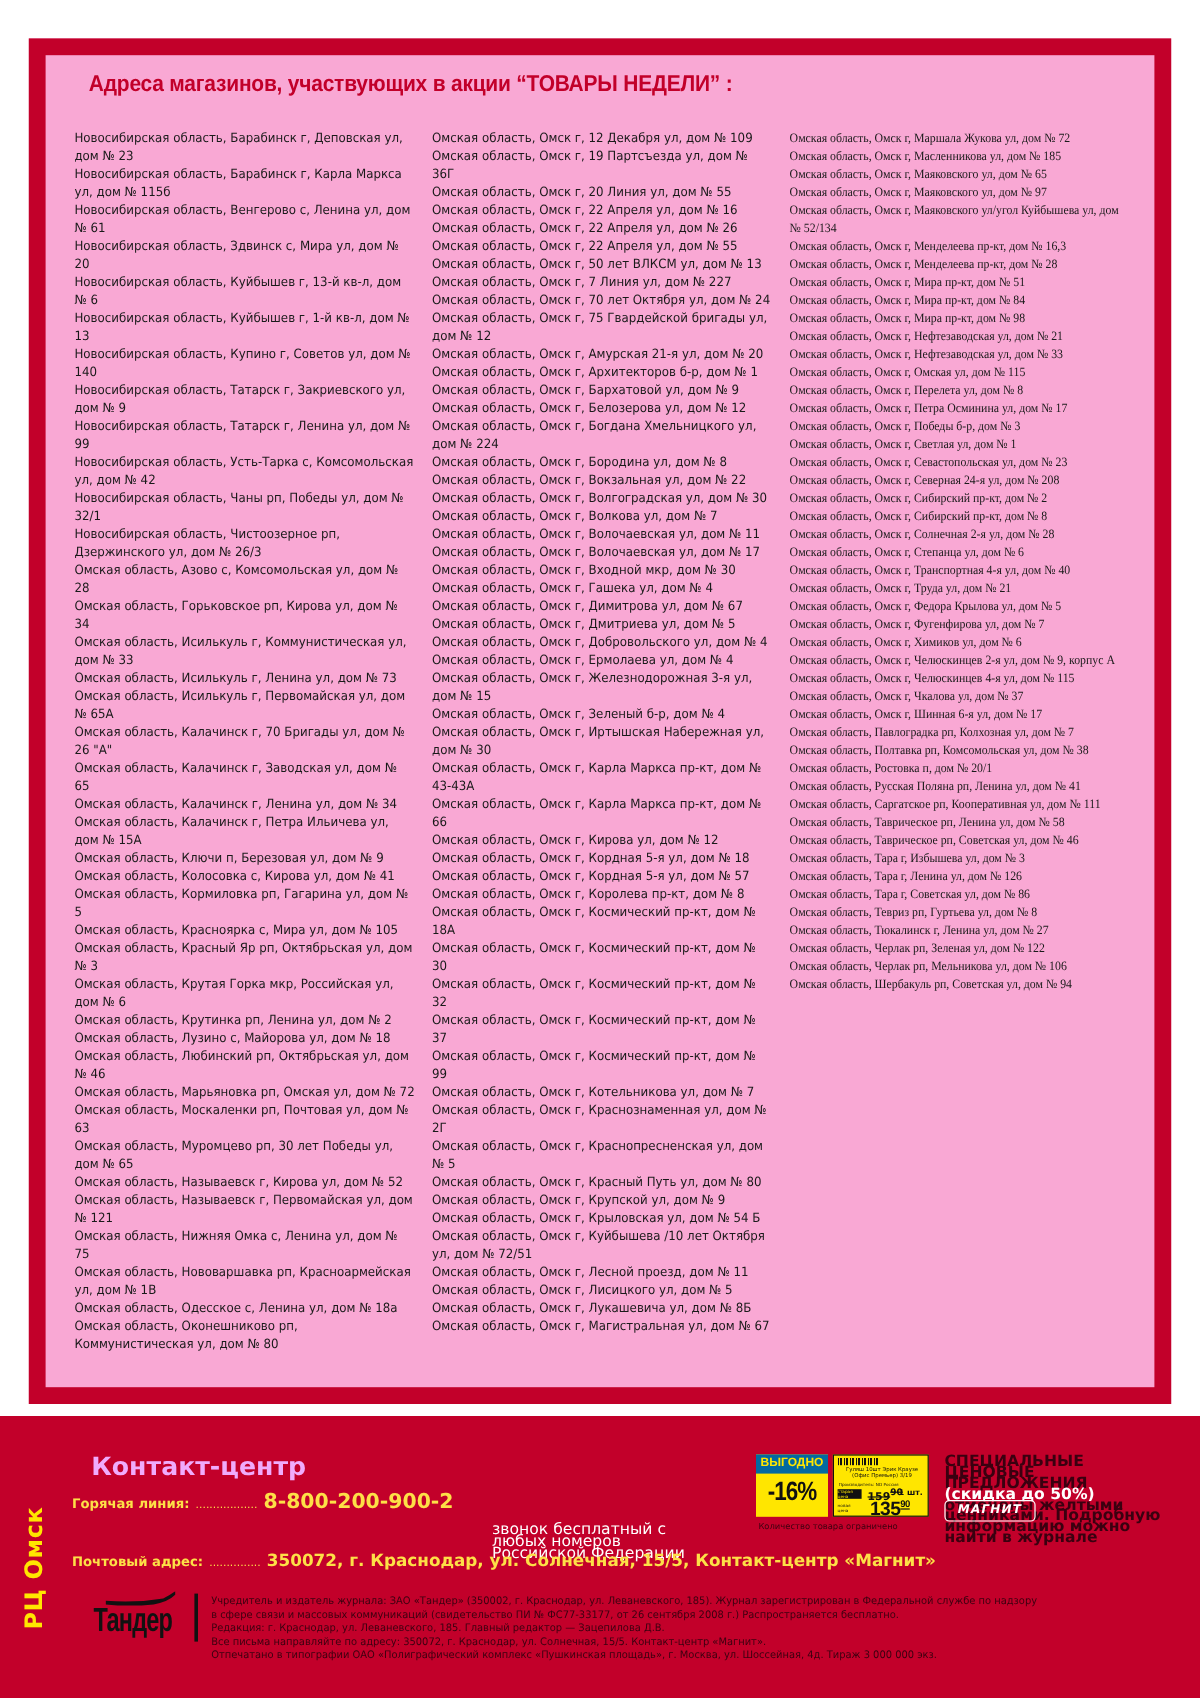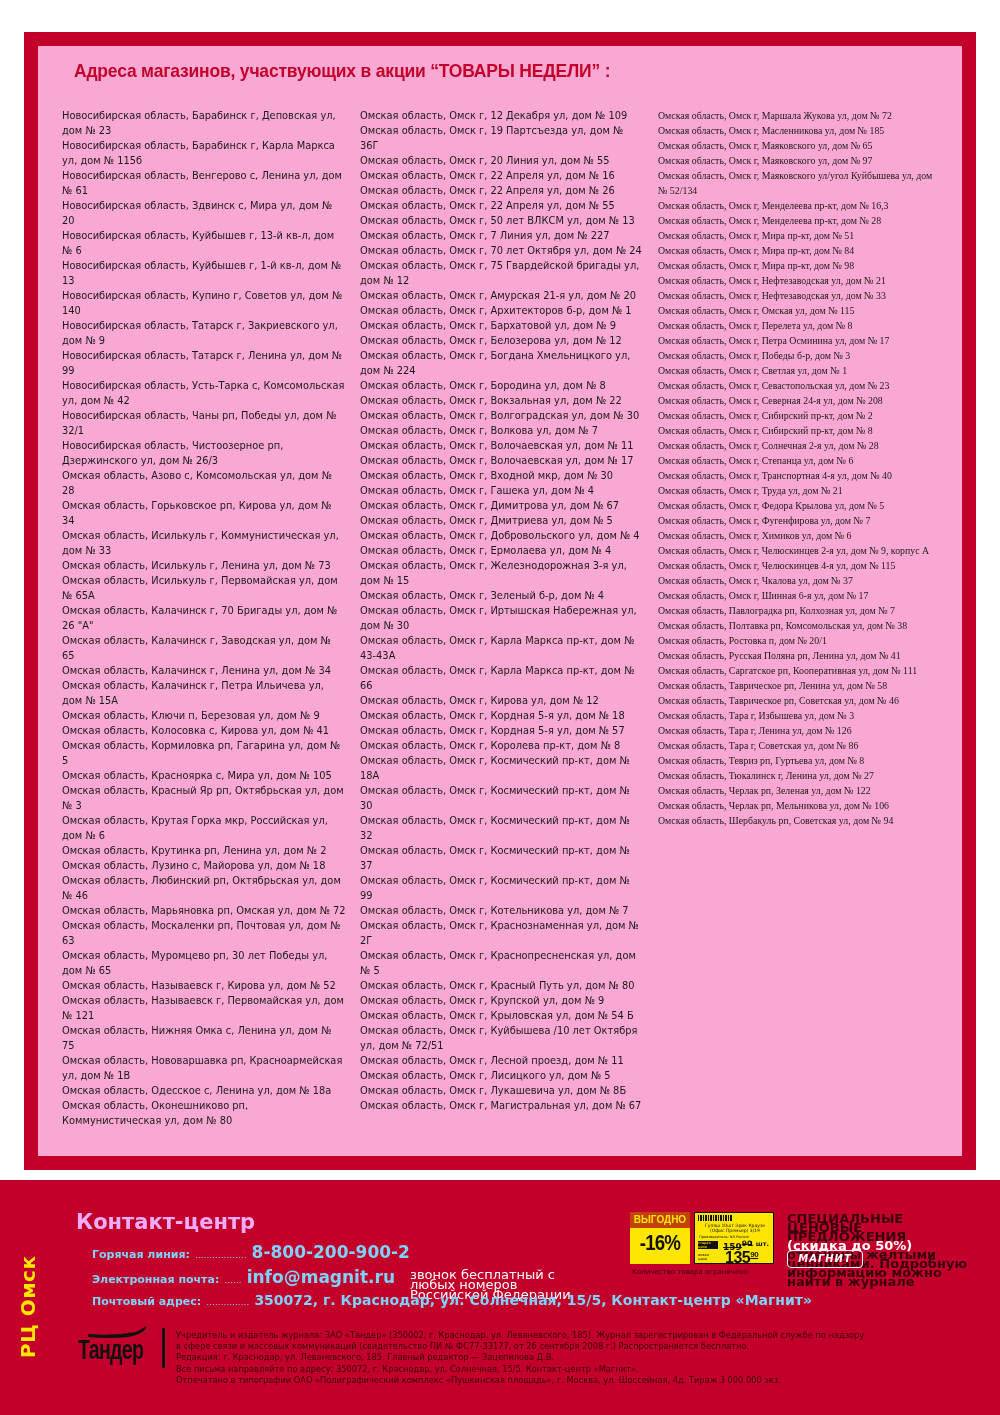--- a/index.html
+++ b/index.html
@@ -38,41 +38,41 @@
     transform: rotate(-90deg); transform-origin: left top;
     color: #ffe600; font-weight: bold; font-size: 20px;
     font-family: "DejaVu Sans", sans-serif; white-space: nowrap;
     letter-spacing: 0.5px;
   }
   .cc-title {
     position: absolute; left: 76px; top: 30px;
     color: #f0abfc; font-weight: bold; font-size: 21px;
     font-family: "DejaVu Sans", sans-serif;
   }
-  .cc-row { position: absolute; left: 92px; white-space: nowrap; color: #7dd3fc; }
+  .cc-row { position: absolute; left: 60px; white-space: nowrap; color: #fde047; }
   .cc-row .lbl { font-weight: bold; font-size: 11px; }
   .cc-row .dots { font-size: 9px; letter-spacing: 0; }
   .cc-row .val { font-weight: bold; font-size: 17px; }
   .row-hot { top: 62px; }
   .row-mail { top: 87px; }
   .row-post { top: 110px; }
   .row-post .val { font-size: 14px; }
   .free-note {
     position: absolute; left: 410px; top: 62px; width: 170px;
     color: #ffffff; font-size: 13px; line-height: 10px; margin-top: 28px;
   }
 
   .promo {
     position: absolute; left: 630px; top: 32px; width: 144px; height: 52px;
   }
   .promo-left {
     position: absolute; left: 0; top: 0; width: 60px; height: 52px; background: #ffe600;
   }
   .promo-vyg {
-    position: absolute; left: 0; top: 0; width: 60px; height: 16px; background: #c2410c;
+    position: absolute; left: 0; top: 0; width: 60px; height: 16px; background: #0369a1;
     color: #ffe600; font-weight: bold; font-size: 10px; text-align: center; line-height: 16px;
     font-family: "Liberation Sans", sans-serif;
   }
   .promo-pct {
     position: absolute; left: 0; top: 18px; width: 60px; text-align: center;
     font-weight: bold; font-size: 22px; color: #111; letter-spacing: -1px;
     font-family: "Liberation Sans", sans-serif; transform: scaleX(0.85);
   }
   .promo-tag {
     position: absolute; left: 64px; top: 0; width: 80px; height: 52px; background: #ffe600;
@@ -279,25 +279,20 @@
 
   <div class="cc-title">Контакт-центр</div>
 
   <div class="cc-row row-hot">
     <span class="lbl">Горячая линия:</span>
     <span class="dots">..................</span>
     <span class="val">8-800-200-900-2</span>
   </div>
   <div class="free-note">звонок бесплатный с любых номеров Российской Федерации</div>
 
-  <div class="cc-row row-mail">
-    <span class="lbl">Электронная почта:</span>
-    <span class="dots">......</span>
-    <span class="val">info@magnit.ru</span>
-  </div>
 
   <div class="cc-row row-post">
     <span class="lbl">Почтовый адрес:</span>
     <span class="dots">...............</span>
     <span class="val">350072, г. Краснодар, ул. Солнечная, 15/5, Контакт-центр «Магнит»</span>
   </div>
 
   <div class="promo">
     <div class="promo-left">
       <div class="promo-vyg">ВЫГОДНО</div>

